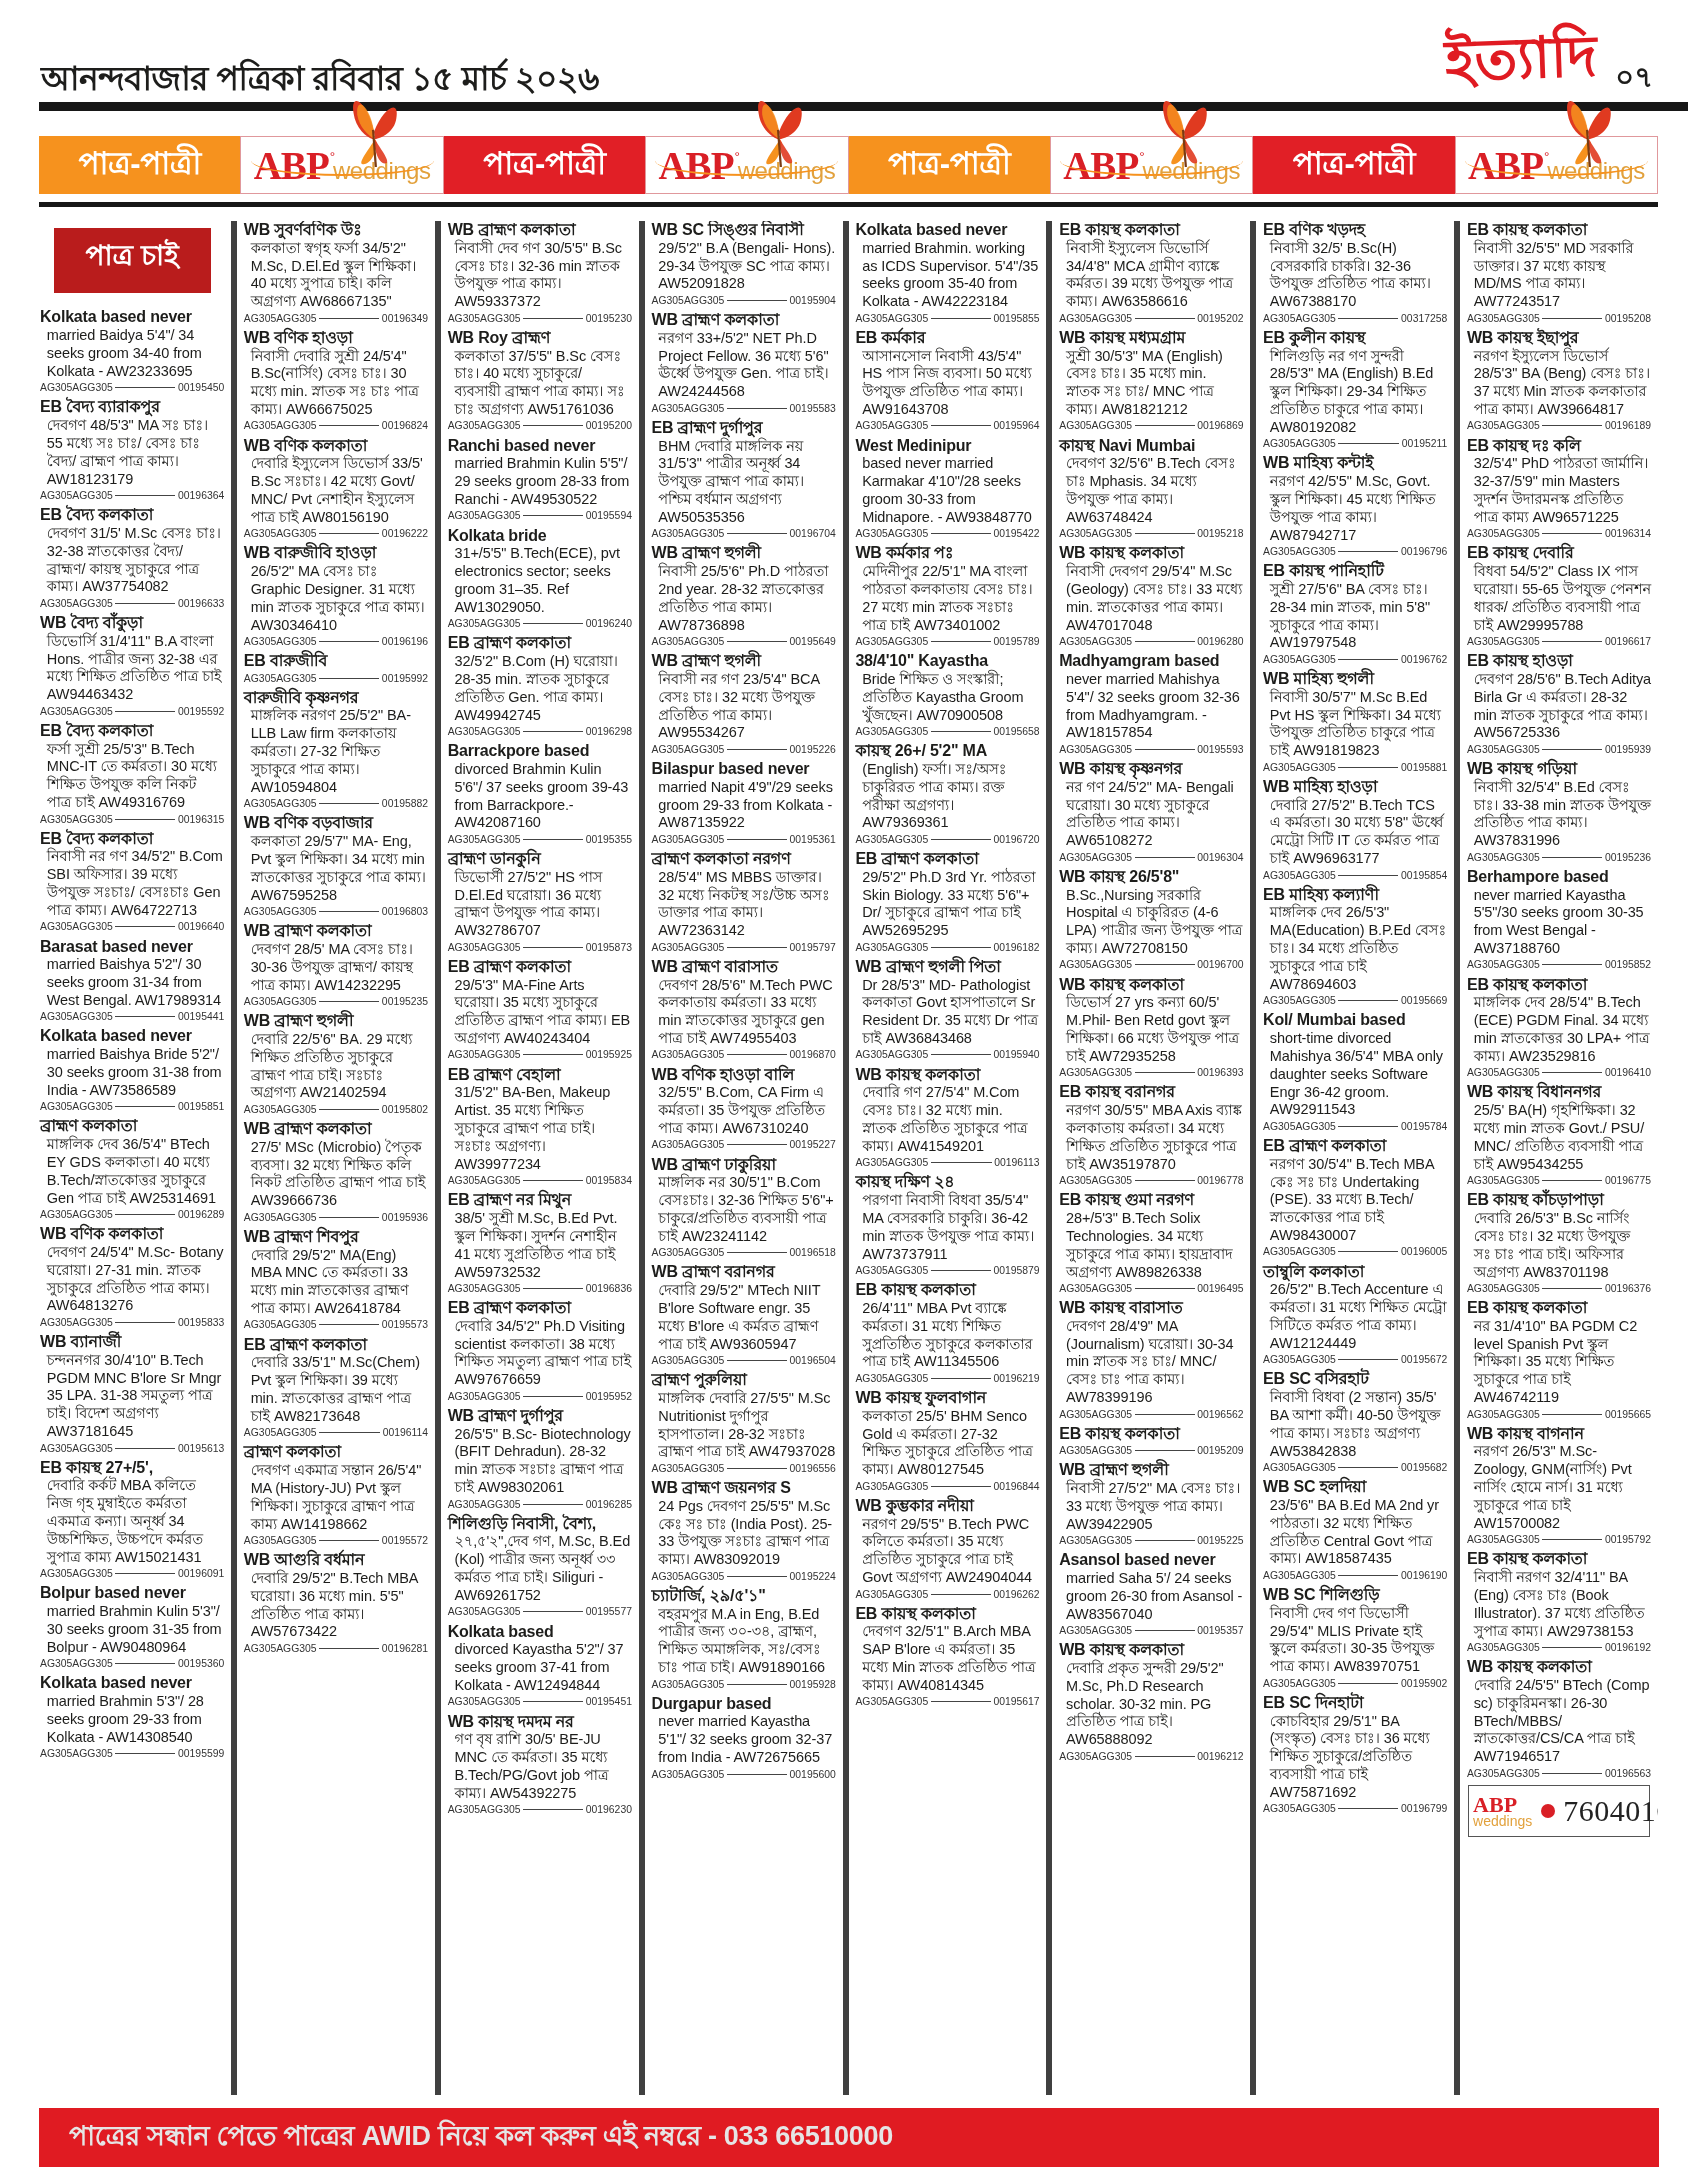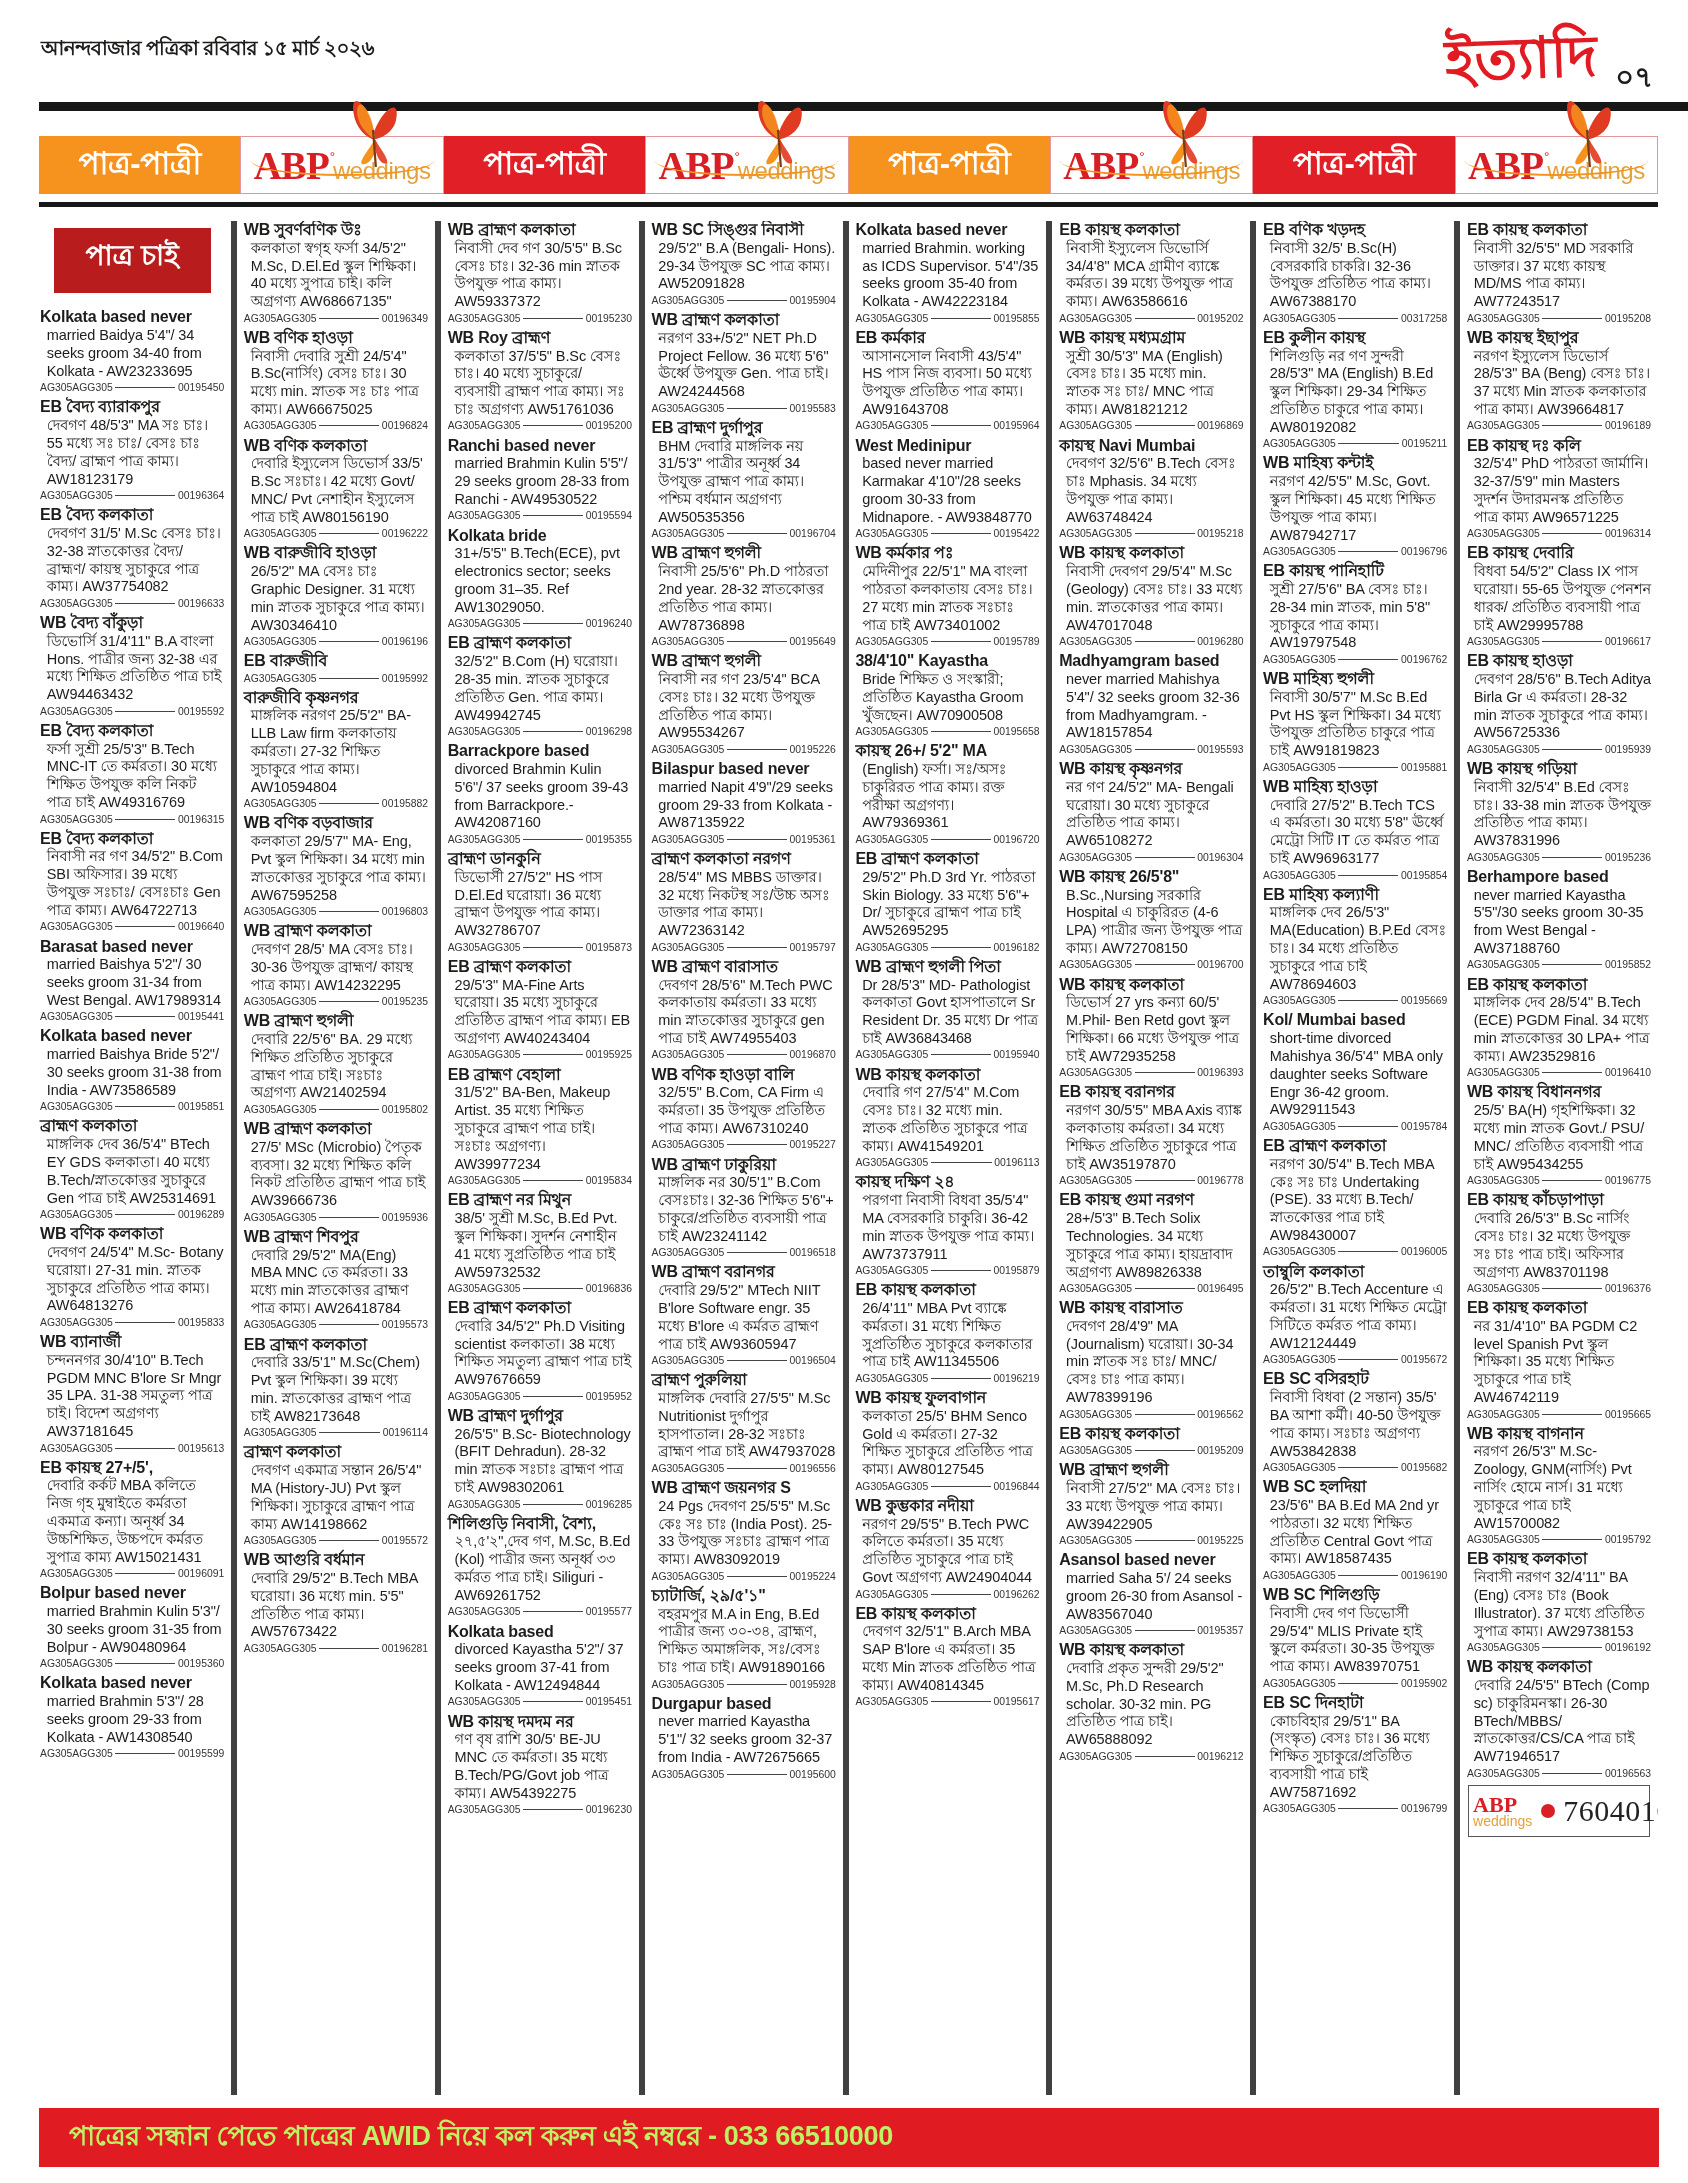--- a/index.html
+++ b/index.html
@@ -2,21 +2,21 @@
 <html style="font-size:8.3px"><head>
 <meta charset="utf-8">
 <style>
   html,body{margin:0;padding:0;}
   body{
     width:1688px;height:2183px;background:#ffffff;color:#1d1d1b;
     font-family:"Liberation Sans",sans-serif;overflow:hidden;position:relative;
   }
   
   .masthead{position:relative;height:136px;}
-  .mh-date{position:absolute;left:41px;top:33px;font-size:20px;font-weight:bold;letter-spacing:-0.5px;}
+  .mh-date{position:absolute;left:41px;top:53px;font-size:33px;font-weight:bold;letter-spacing:-0.5px;}
   .mh-topbar{position:absolute;left:39px;right:0px;top:102px;height:8.8px;background:#171717;}
   .mh-etc{position:absolute;right:91px;top:30px;font-size:57px;line-height:1;color:#e01b22;font-weight:bold;z-index:3;transform:rotate(-2deg);}
   .mh-pageno{position:absolute;right:35px;top:54px;font-size:29px;font-weight:bold;}
   
   .banner{margin:0 30px 0 39px;height:58px;display:flex;position:relative;justify-content:space-between;}
   .bcell{flex:1;display:flex;align-items:center;justify-content:center;position:relative;}
   .bcell.orange{background:#f6921e;}
   .bcell.red{background:#e11f26;}
   .bcell.abp{background:#ffffff;border:1px solid #e0989c;}
   .patra-label{color:#ffffff;font-size:31px;font-weight:bold;letter-spacing:-0.5px;}
@@ -40,21 +40,21 @@
   .ad-f .ln{flex:1;border-top:1px solid #444;margin:0 2.6px;min-width:10.4px;}
   
   .contact-box{border:1.6px solid #555;margin:6.2px 1px 0;padding:8.3px 4.2px;display:flex;align-items:center;gap:8.3px;}
   .mini-logo{line-height:.9;position:relative;}
   .mini-abp{font-family:"Liberation Serif",serif;color:#d91f26;font-size:22px;font-weight:bold;display:block;}
   .mini-w{color:#e2a13c;font-size:14px;display:block;}
   .dot{width:14.5px;height:14.5px;border-radius:50%;background:#d91f26;flex:0 0 auto;}
   .phone{font-family:"Liberation Serif",serif;font-size:30px;color:#222;letter-spacing:0.5px;}
   
   .footer-bar{margin:13.5px 28.6px 0 39px;background:#e01b22;height:59px;display:flex;align-items:center;
-    justify-content:space-between;padding:0 30px;color:#bef264;font-weight:bold;font-size:27px;letter-spacing:-0.3px;}
+    justify-content:space-between;padding:0 30px;color:#e5e5e5;font-weight:bold;font-size:27px;letter-spacing:-0.3px;}
 </style>
 </head>
 <body>
 
 <div class="masthead">
   <div class="mh-date">আনন্দবাজার পত্রিকা রবিবার ১৫ মার্চ ২০২৬</div>
   <div class="mh-topbar"></div>
   <div class="mh-etc">ইত্যাদি</div>
   <div class="mh-pageno">০৭</div>
 </div>

